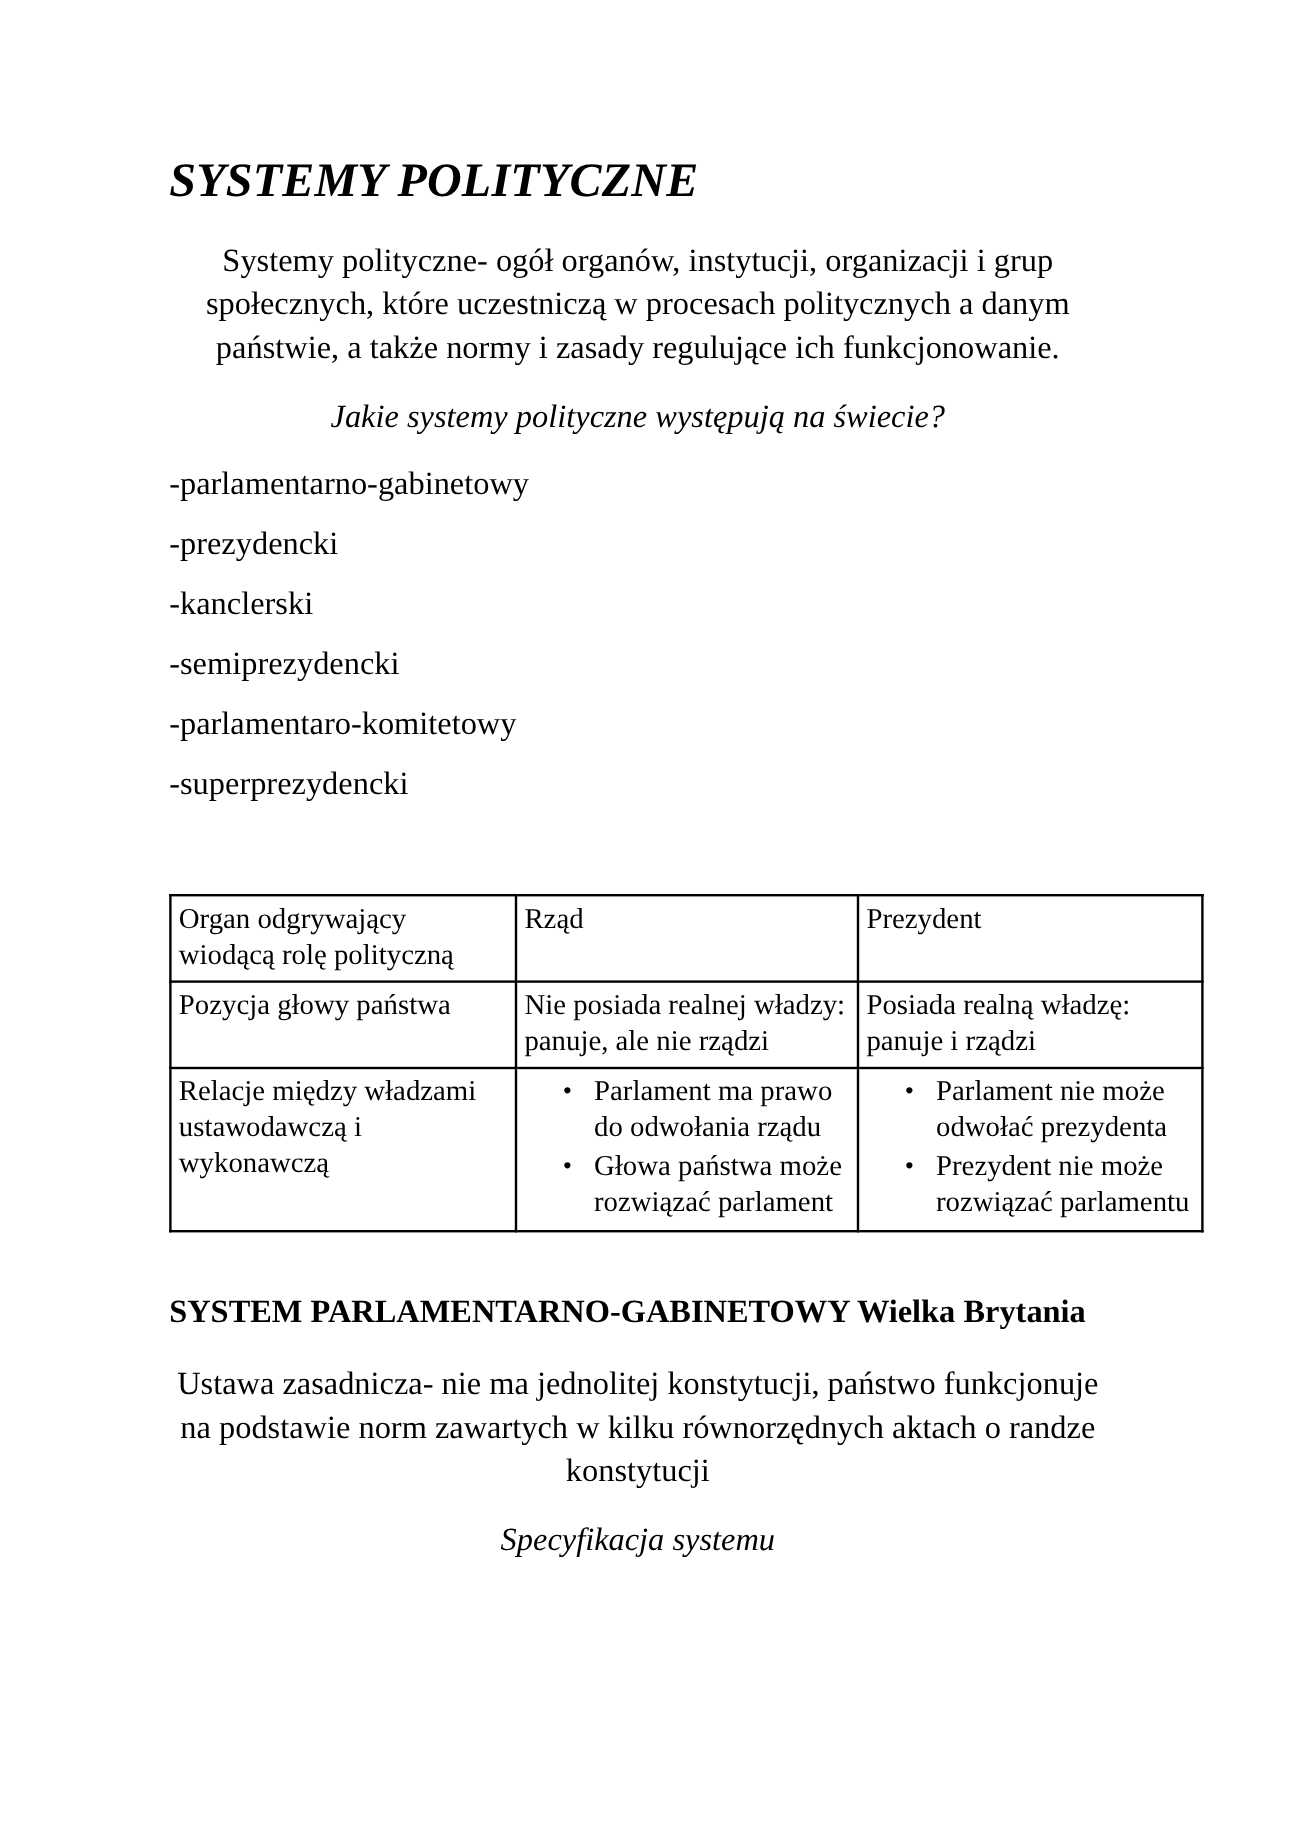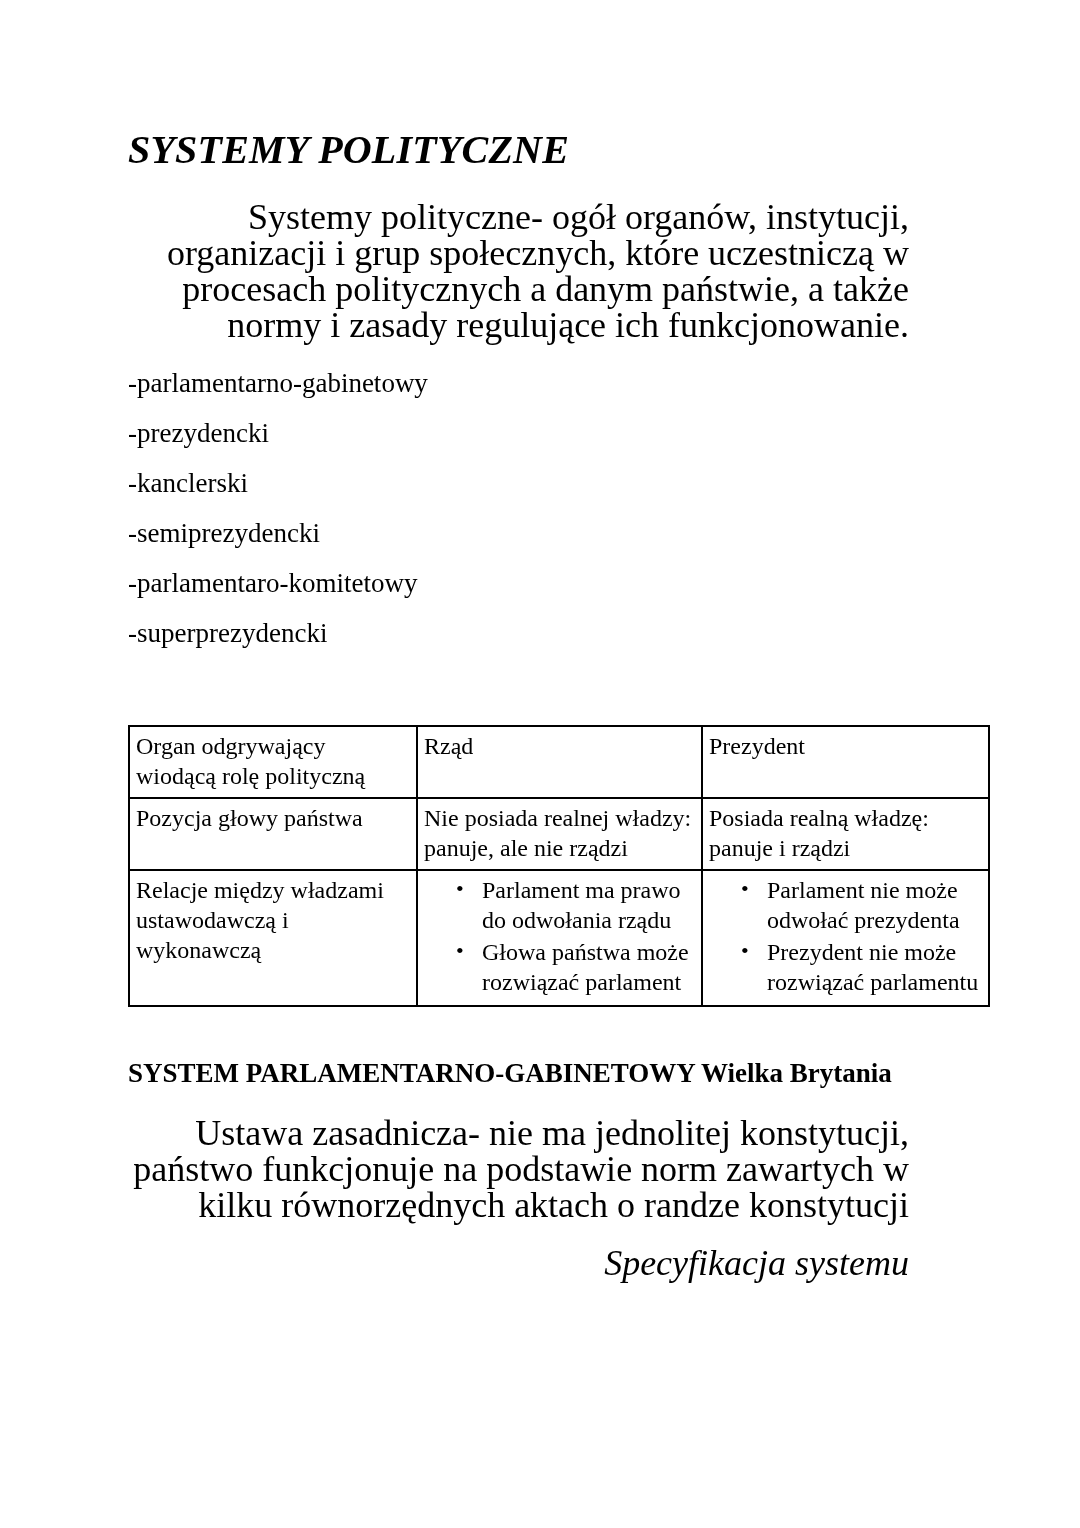--- a/index.html
+++ b/index.html
@@ -14,34 +14,35 @@
     color: #000000;
     overflow: hidden;
   }
   .page {
     position: relative;
     width: 1044px;
     height: 1528px;
     background: #ffffff;
     box-sizing: border-box;
     padding: 128px 135px 0 128px;
+    margin-left: 13px;
   }
   .doc-title {
     font-size: 40px;
     font-weight: bold;
     font-style: italic;
     letter-spacing: 0.2px;
     line-height: 1.12;
     margin: 0 0 26px 0;
   }
   p.para {
-    font-size: 36px;
+    font-size: 27px;
     line-height: 36px;
     margin: 0 0 22px 0;
-    text-align: right;
+    text-align: center;
     max-width: 818px;
   }
   p.para.italic {
     font-style: italic;
   }
   p.tight {
     margin-bottom: 20px;
   }
   .dash-list {
     margin: 0 0 20px 0;
@@ -109,20 +110,21 @@
 </style>
 </head>
 <body>
 
 <div class="page">
 
   <h1 class="doc-title">SYSTEMY POLITYCZNE</h1>
 
   <p class="para">Systemy polityczne- ogół organów, instytucji, organizacji i grup społecznych, które uczestniczą w procesach politycznych a danym państwie, a także normy i zasady regulujące ich funkcjonowanie.</p>
 
+  <p class="para italic tight">Jakie systemy polityczne występują na świecie?</p>
 
 
   <ul class="dash-list">
     <li>-parlamentarno-gabinetowy</li>
     <li>-prezydencki</li>
     <li>-kanclerski</li>
     <li>-semiprezydencki</li>
     <li>-parlamentaro-komitetowy</li>
     <li>-superprezydencki</li>
   </ul>

